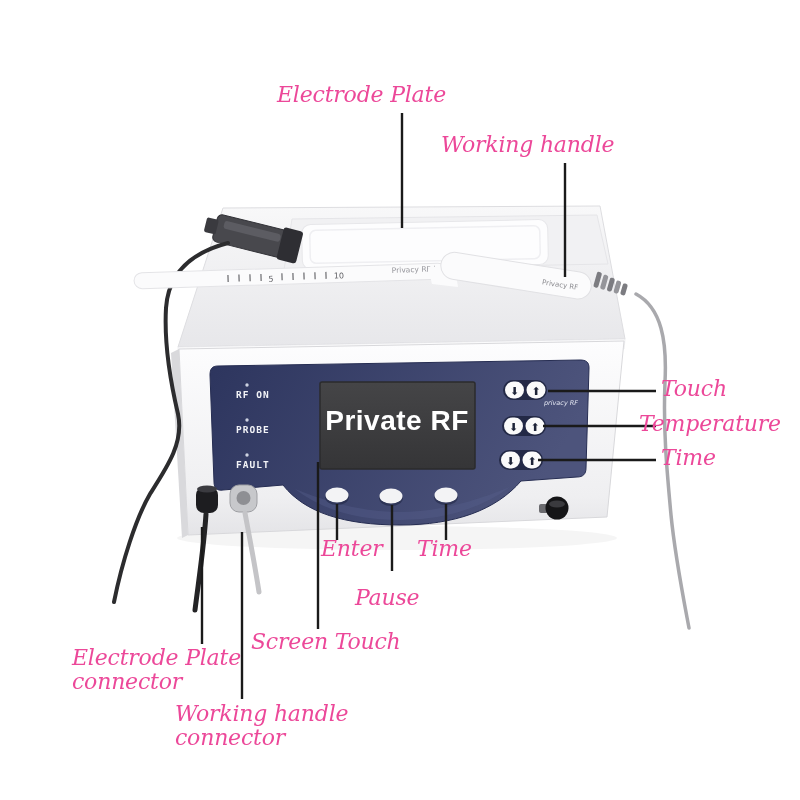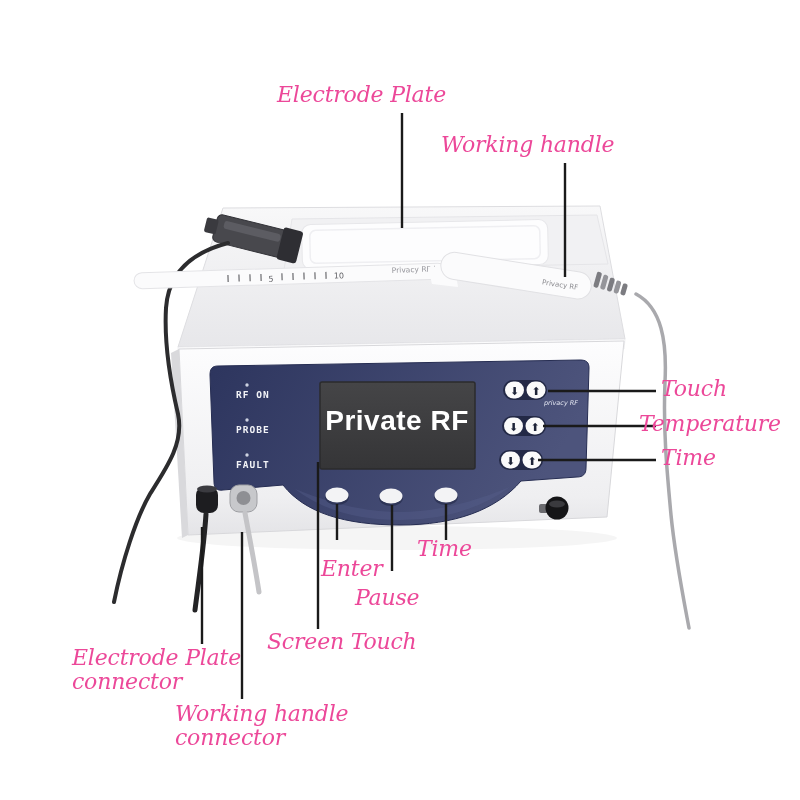--- a/index.html
+++ b/index.html
@@ -173,24 +173,24 @@
     <line x1="202" y1="527" x2="202" y2="644"></line>
     <line x1="242" y1="532" x2="242" y2="699"></line>
   </g>
 </svg>
 
 <div class="label" style="left:277px;top:83px;">Electrode Plate</div>
 <div class="label" style="left:441px;top:133px;">Working handle</div>
 <div class="label" style="left:661px;top:377px;">Touch</div>
 <div class="label" style="left:639px;top:412px;">Temperature</div>
 <div class="label" style="left:661px;top:446px;">Time</div>
-<div class="label" style="left:321px;top:537px;margin-top:20px;">Enter</div>
+<div class="label" style="left:321px;top:537px;">Enter</div>
 <div class="label" style="left:355px;top:568px;margin-top:18px;">Pause</div>
 <div class="label" style="left:417px;top:537px;">Time</div>
-<div class="label" style="left:251px;top:630px;margin-left:16px;">Screen Touch</div>
+<div class="label" style="left:251px;top:630px;">Screen Touch</div>
 <div class="label" style="left:72px;top:646px;">
   <span>Electrode Plate</span>
   <span class="l2">connector</span>
 </div>
 <div class="label" style="left:175px;top:702px;">
   <span>Working handle</span>
   <span class="l2">connector</span>
 </div>
 
 </div>

